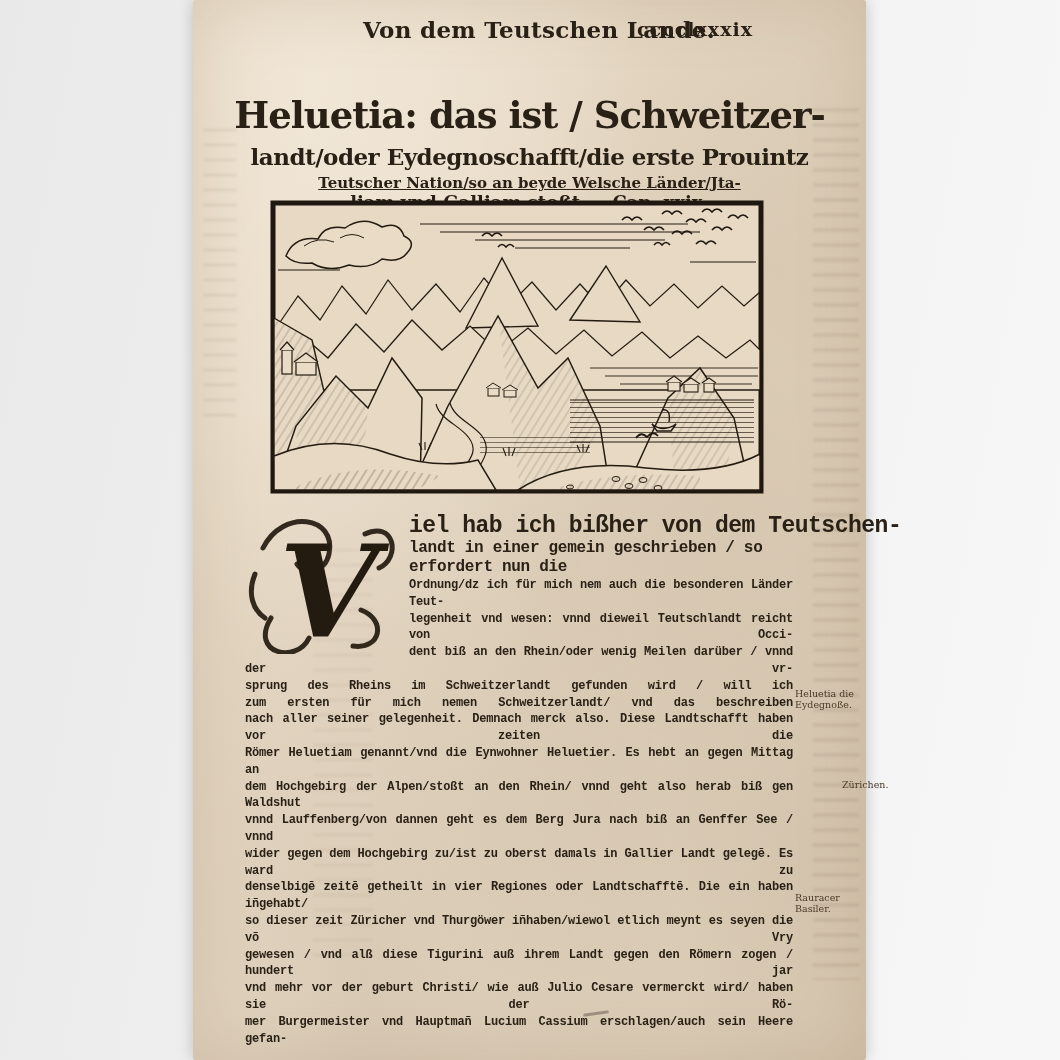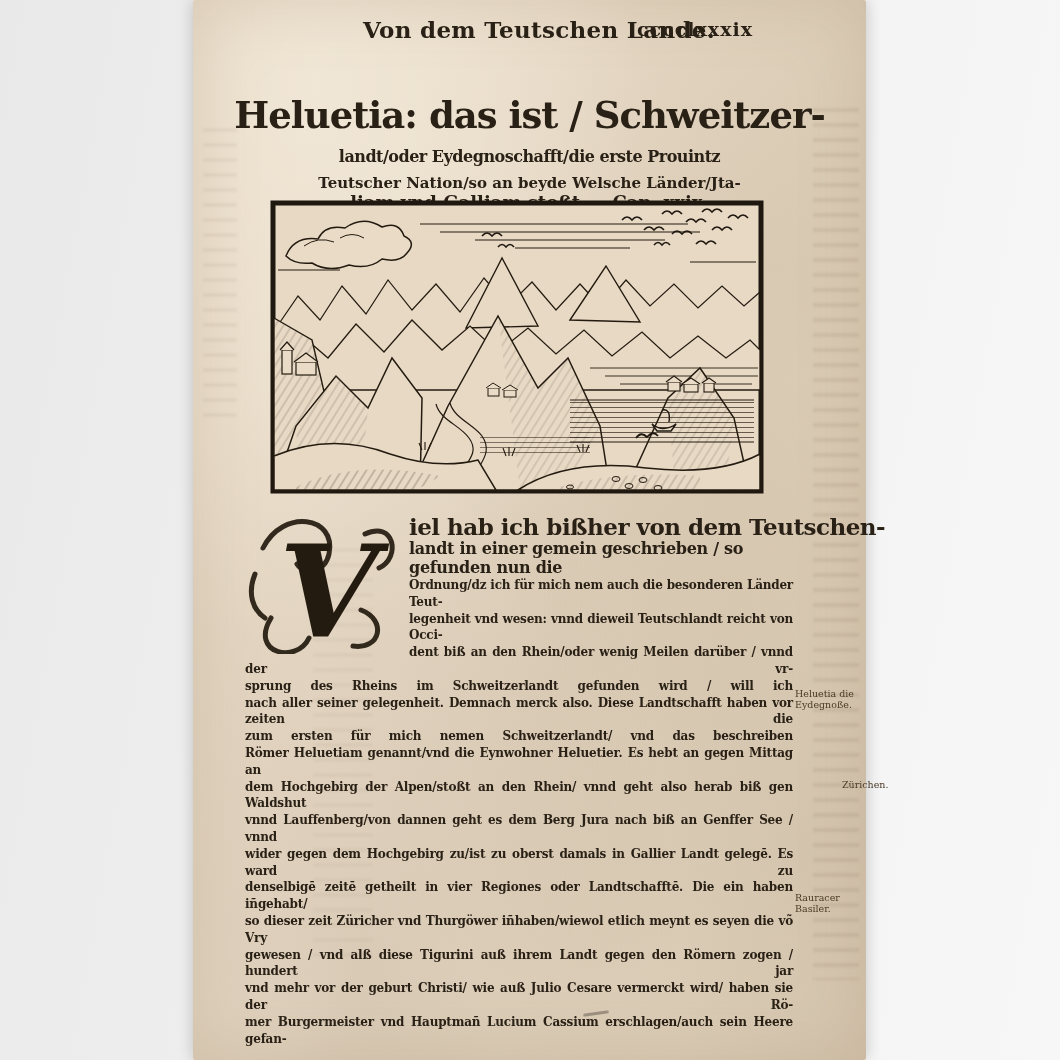--- a/index.html
+++ b/index.html
@@ -31,33 +31,33 @@
   .st1{left:620px;top:100px;width:46px;height:880px;}
   .st2{left:10px;top:120px;width:34px;height:300px;opacity:.7;}
   .st3{left:120px;top:540px;width:60px;height:420px;opacity:.45;}
   
   .runhead{position:absolute;left:0;top:16px;width:100%;height:32px;font-weight:700;}
   .runhead .rh-text{position:absolute;left:170px;top:0;font-size:23px;letter-spacing:.3px;}
   .runhead .folio{position:absolute;left:444px;top:2px;font-size:19px;letter-spacing:1px;font-weight:700;}
   
   .title{position:absolute;left:0;top:56px;width:100%;text-align:center;font-weight:700;}
   .t1{font-size:37px;letter-spacing:-1px;line-height:52px;margin-top:33px;}
-  .t2{font-size:16px;letter-spacing:-.5px;line-height:32px;}
-  .t3{font-size:15px;line-height:20px;}
+  .t2{font-size:23px;letter-spacing:-.5px;line-height:32px;}
+  .t3{font-size:15px;line-height:20px;text-decoration:underline;}
   .t4{font-size:18px;line-height:20px;}
   .t4 .gap{display:inline-block;width:26px;}
   
   .cut{position:absolute;left:77px;top:200px;width:494px;height:294px;}
   
   .bodytext{
     position:absolute;left:52px;top:514px;width:548px;
     font-weight:700;font-size:12px;line-height:16.8px;letter-spacing:-.2px;
   }
   .dropcap{float:left;width:156px;height:140px;margin-right:8px;}
-  .bl{display:block;}
+  .bl{display:block;font-family:Liberation Mono, monospace;}
   .l1{font-size:23px;line-height:25px;letter-spacing:-.5px;white-space:nowrap;}
   .l2{font-size:16px;line-height:19px;letter-spacing:-.3px;}
   .j{text-align:justify;text-align-last:justify;}
   
   .mnote{position:absolute;left:602px;width:70px;font-size:9.5px;line-height:11px;font-weight:400;color:#4a3a27;}
   .mn1{top:688px;}
   .mn2{top:779px;margin-left:47px;}
   .mn3{top:892px;}
   
   .smudge{position:absolute;left:390px;top:1012px;width:26px;height:3px;border-radius:2px;
@@ -220,28 +220,28 @@
             <path d="M120 20 C150 6 156 44 134 54"></path>
             <path d="M26 104 C4 140 52 150 64 124"></path>
             <path d="M116 96 C142 106 136 136 108 132"></path>
             <path d="M10 60 C2 80 8 96 20 104"></path>
           </g>
           <text x="34" y="122" font-family="DejaVu Serif, serif" font-weight="bold" font-style="italic" font-size="128" fill="#241b10">V</text>
         </svg>
       </div>
 
       <span class="bl l1">iel hab ich bißher von dem Teutschen-</span>
-      <span class="bl l2">landt in einer gemein geschrieben / so gefunden nun die</span>
+      <span class="bl l2">landt in einer gemein geschrieben / so erfordert nun die</span>
       <span class="bl j">Ordnung/dz ich für mich nem auch die besonderen Länder Teut-</span>
       <span class="bl j">legenheit vnd wesen: vnnd dieweil Teutschlandt reicht von Occi-</span>
       <span class="bl j">dent biß an den Rhein/oder wenig Meilen darüber / vnnd der vr-</span>
       <span class="bl j">sprung des Rheins im Schweitzerlandt gefunden wird / will ich</span>
+      <span class="bl j">zum ersten für mich nemen Schweitzerlandt/ vnd das beschreiben</span>
+
       <span class="bl j">nach aller seiner gelegenheit. Demnach merck also. Diese Landtschafft haben vor zeiten die</span>
-
-      <span class="bl j">zum ersten für mich nemen Schweitzerlandt/ vnd das beschreiben</span>
       <span class="bl j">Römer Heluetiam genannt/vnd die Eynwohner Heluetier. Es hebt an gegen Mittag an</span>
       <span class="bl j">dem Hochgebirg der Alpen/stoßt an den Rhein/ vnnd geht also herab biß gen Waldshut</span>
       <span class="bl j">vnnd Lauffenberg/von dannen geht es dem Berg Jura nach biß an Genffer See / vnnd</span>
       <span class="bl j">wider gegen dem Hochgebirg zu/ist zu oberst damals in Gallier Landt gelegē. Es ward zu</span>
       <span class="bl j">denselbigē zeitē getheilt in vier Regiones oder Landtschafftē.  Die ein haben iñgehabt/</span>
       <span class="bl j">so dieser zeit Züricher vnd Thurgöwer iñhaben/wiewol etlich meynt es seyen die võ Vry</span>
       <span class="bl j">gewesen / vnd alß diese Tigurini auß ihrem Landt gegen den Römern zogen / hundert jar</span>
       <span class="bl j">vnd mehr vor der geburt Christi/ wie auß Julio Cesare vermerckt wird/ haben sie der Rö-</span>
       <span class="bl j">mer Burgermeister vnd Hauptmañ Lucium Cassium erschlagen/auch sein Heere gefan-</span>
 

